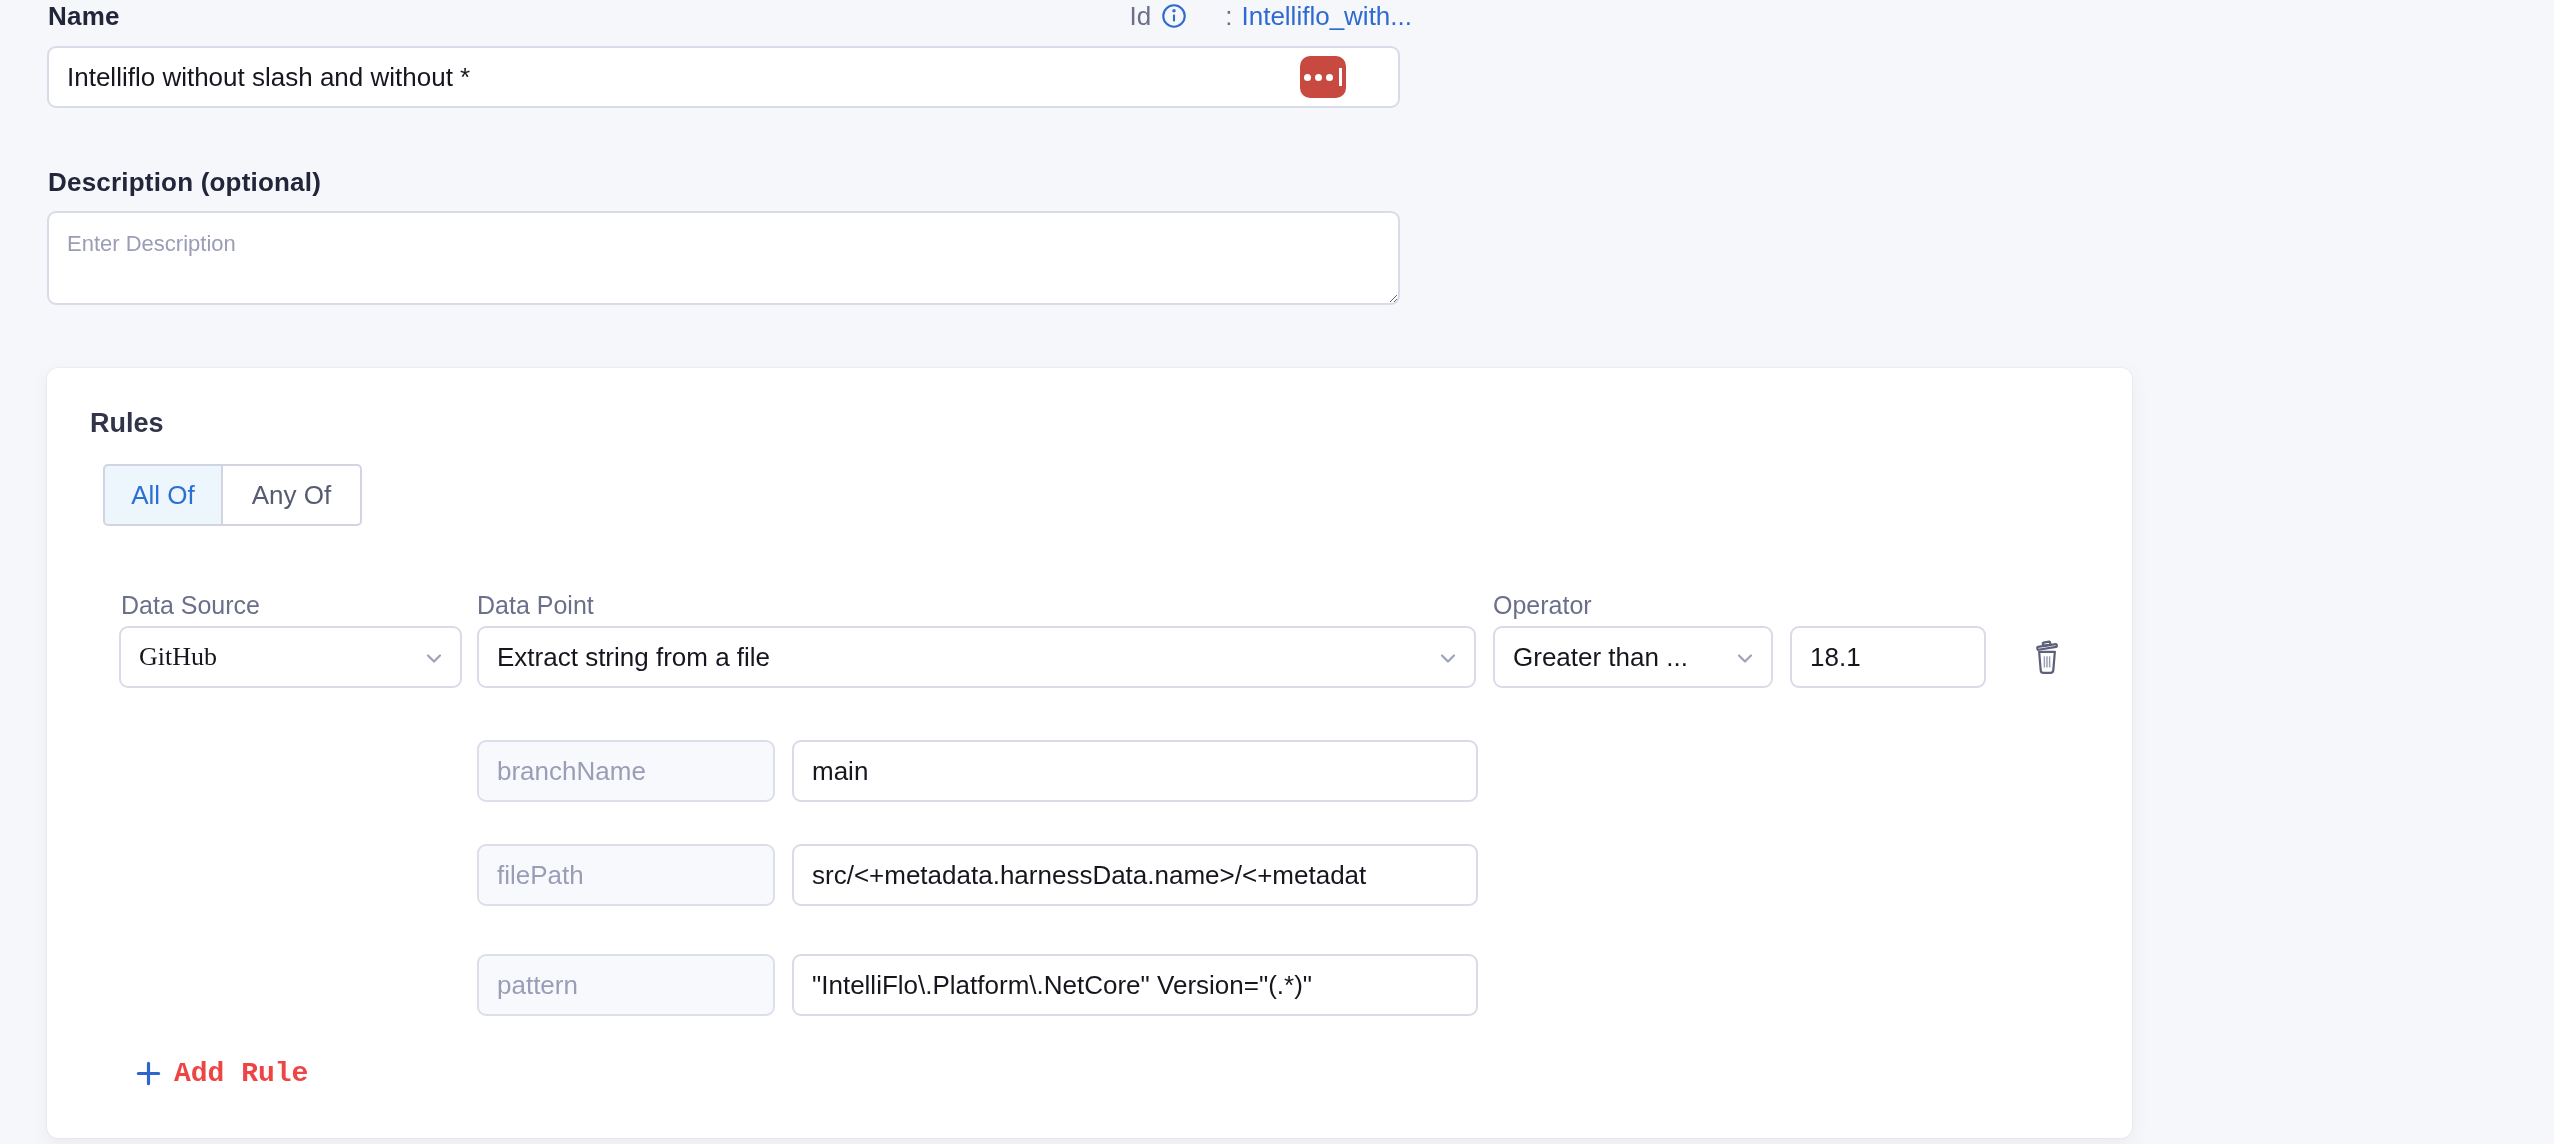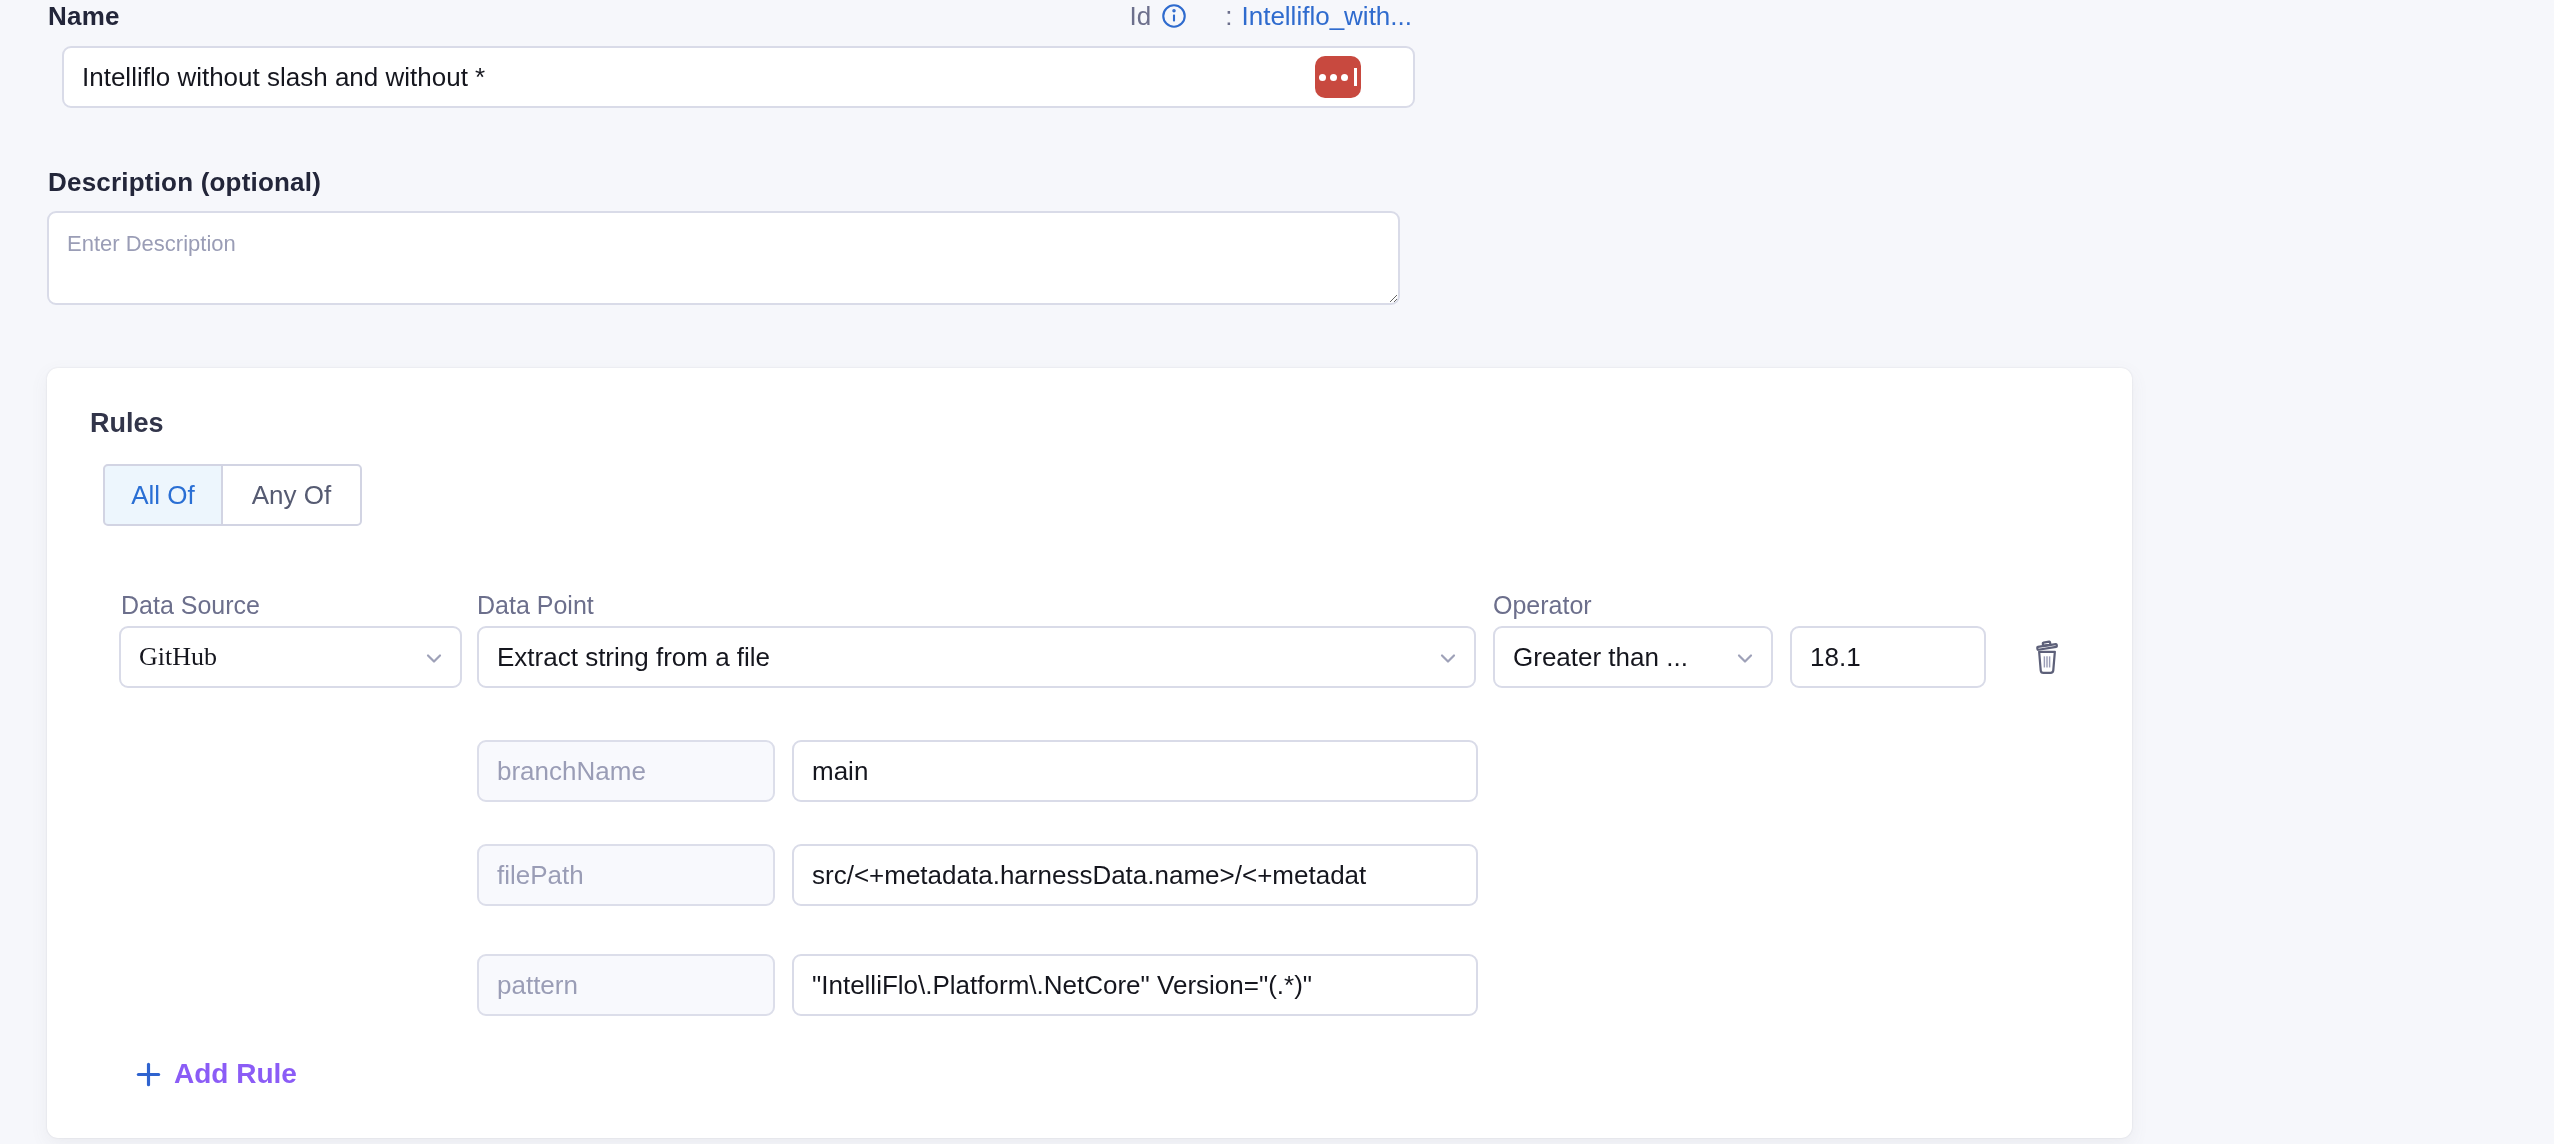--- a/index.html
+++ b/index.html
@@ -36,21 +36,21 @@
   .text-input, .param-value, .op-value {
     position: absolute; height: 62px;
     background: #fff;
     border: 2px solid #d9dbe8; border-radius: 9px;
     font-size: 26px; color: #15161e;
     padding: 0 18px;
     font-family: inherit;
     outline: none;
     width: 100%;
   }
-  .name-input-wrap { position: absolute; left: 62px; top: 46px; width: 1353px; height: 62px; }
+  .name-input-wrap { position: absolute; left: 47px; top: 46px; width: 1353px; height: 62px; }
   .name-input { left: 0; top: 0; padding-right: 120px; }
 
   .pw-badge {
     position: absolute; right: 54px; top: 10px;
     width: 46px; height: 42px; border-radius: 10px;
     background: #c8493f;
     display: flex; align-items: center; justify-content: center; gap: 4px;
     cursor: pointer;
   }
   .pw-badge .dot { width: 7px; height: 7px; border-radius: 50%; background: #fff; }
@@ -114,22 +114,22 @@
   .trash-btn {
     position: absolute; left: 1972px; top: 260px;
     width: 56px; height: 58px;
     background: none; border: none; cursor: pointer;
     display: flex; align-items: center; justify-content: center;
   }
 
   .add-rule {
     position: absolute; left: 88px; top: 690px;
     display: flex; align-items: center; gap: 12px;
-    color: #8b5cf6; font-size: 28px; font-weight: bold;
-    cursor: pointer; background: none; border: none; font-family: Liberation Sans, sans-serif;
+    color: #ef4444; font-size: 28px; font-weight: bold;
+    cursor: pointer; background: none; border: none; font-family: Liberation Mono, monospace;
   }
 
   input { box-sizing: border-box; }
   .abs-input { position: absolute; }
 </style>
 </head>
 <body>
 
 <div class="stage">
 

